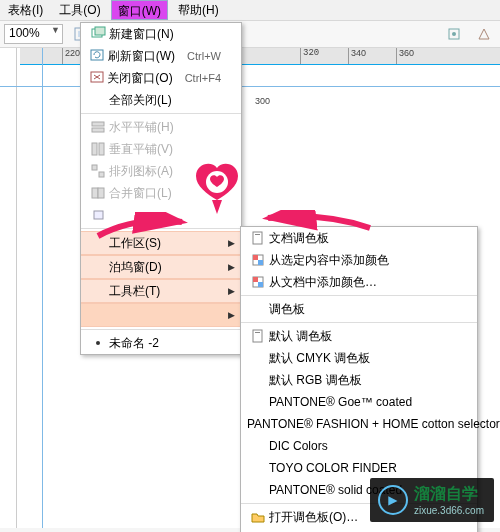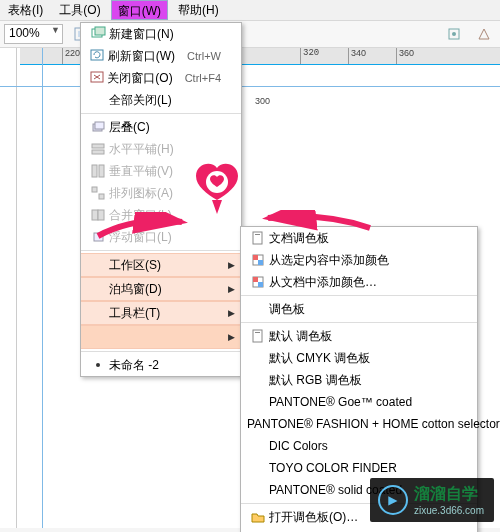--- a/index.html
+++ b/index.html
@@ -125,29 +125,20 @@
           </svg>
         </span>
         <span class="lbl">关闭窗口(O)</span>
         <span class="sc">Ctrl+F4</span>
       </div>
       <div class="row">
         <span class="ic"></span>
         <span class="lbl">全部关闭(L)</span>
       </div>
       <div class="sep"></div>
-      <div class="row">
-        <span class="ic">
-          <svg width="16" height="16">
-            <rect x="3" y="5" width="9" height="7" fill="#dde" stroke="#99a"></rect>
-            <rect x="5" y="3" width="9" height="7" fill="#eef" stroke="#99a"></rect>
-          </svg>
-        </span>
-        <span class="lbl">层叠(C)</span>
-      </div>
       <div class="row disabled">
         <span class="ic">
           <svg width="16" height="16">
             <rect x="2" y="3" width="12" height="4" fill="#ddd" stroke="#aaa"></rect>
             <rect x="2" y="9" width="12" height="4" fill="#ddd" stroke="#aaa"></rect>
           </svg>
         </span>
         <span class="lbl">水平平铺(H)</span>
       </div>
       <div class="row disabled">
@@ -176,21 +167,20 @@
           </svg>
         </span>
         <span class="lbl">合并窗口(L)</span>
       </div>
       <div class="row disabled">
         <span class="ic">
           <svg width="16" height="16">
             <rect x="4" y="4" width="9" height="8" fill="#eef" stroke="#99a"></rect>
           </svg>
         </span>
-        <span class="lbl">浮动窗口(L)</span>
       </div>
       <div class="sep"></div>
       <div class="row section">
         <span class="ic"></span>
         <span class="lbl">工作区(S)</span>
         <span class="arr">▶</span>
       </div>
       <div class="row section">
         <span class="ic"></span>
         <span class="lbl">泊坞窗(D)</span>

